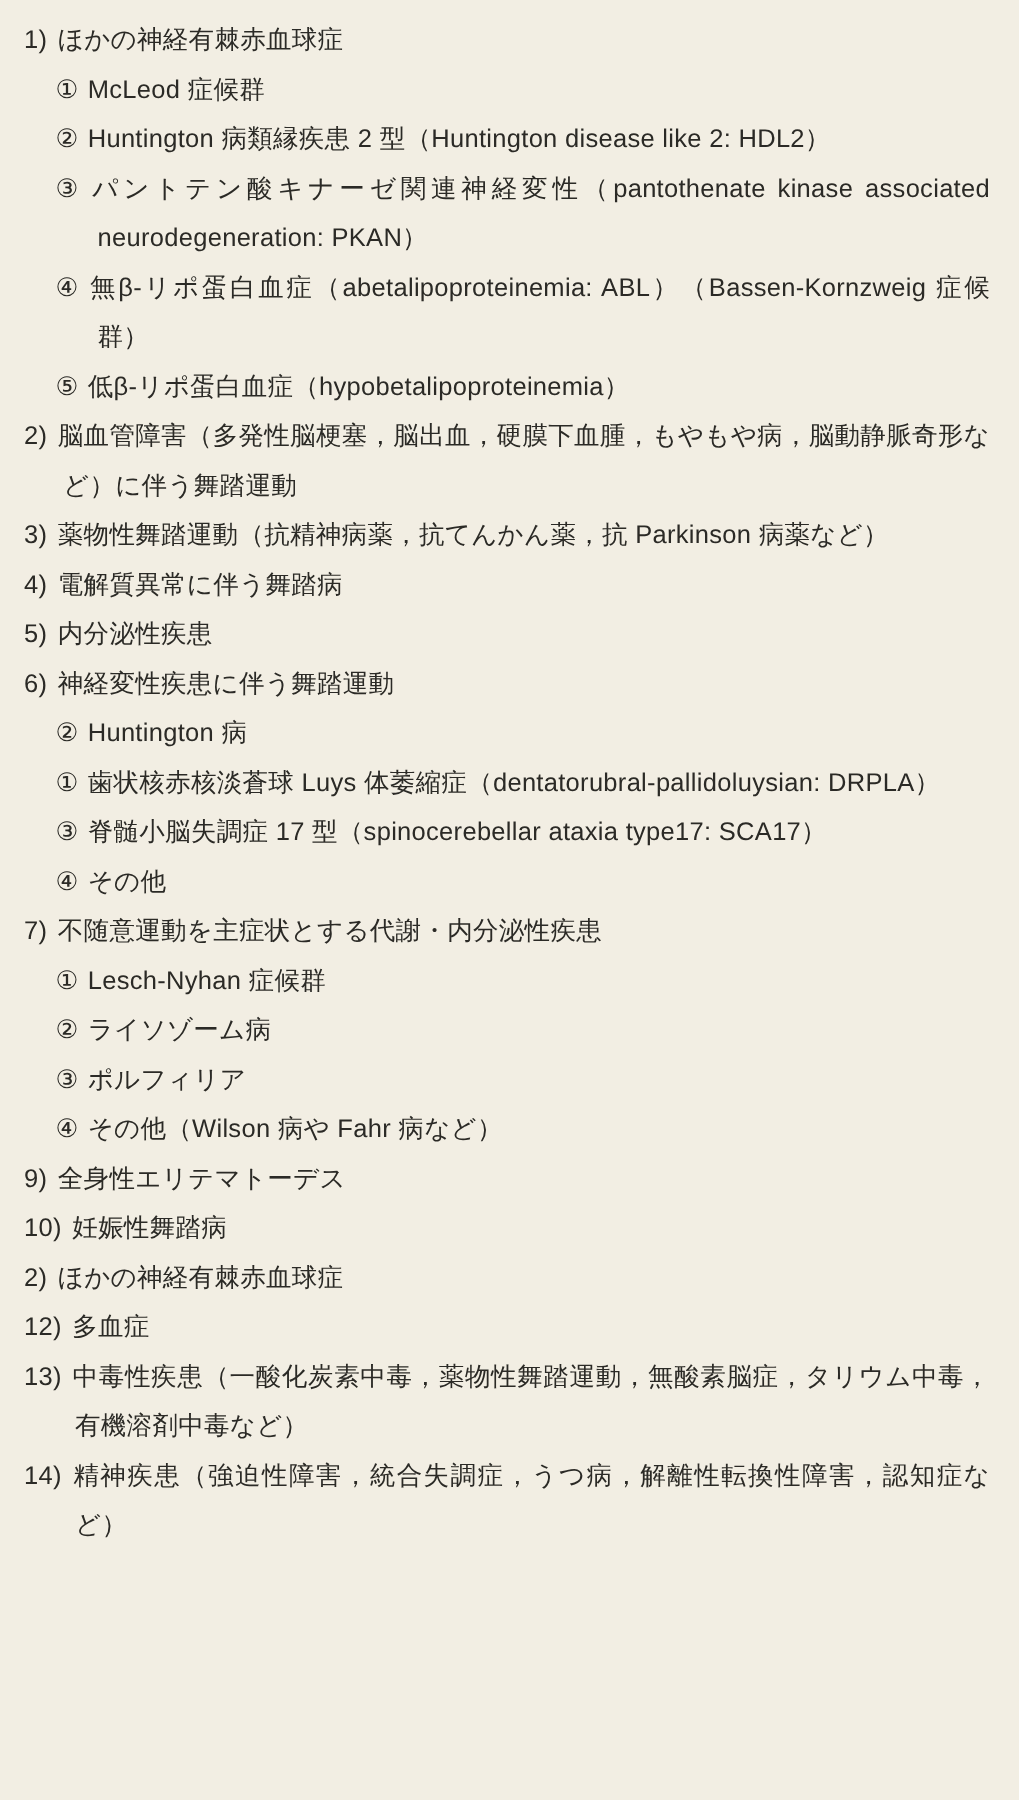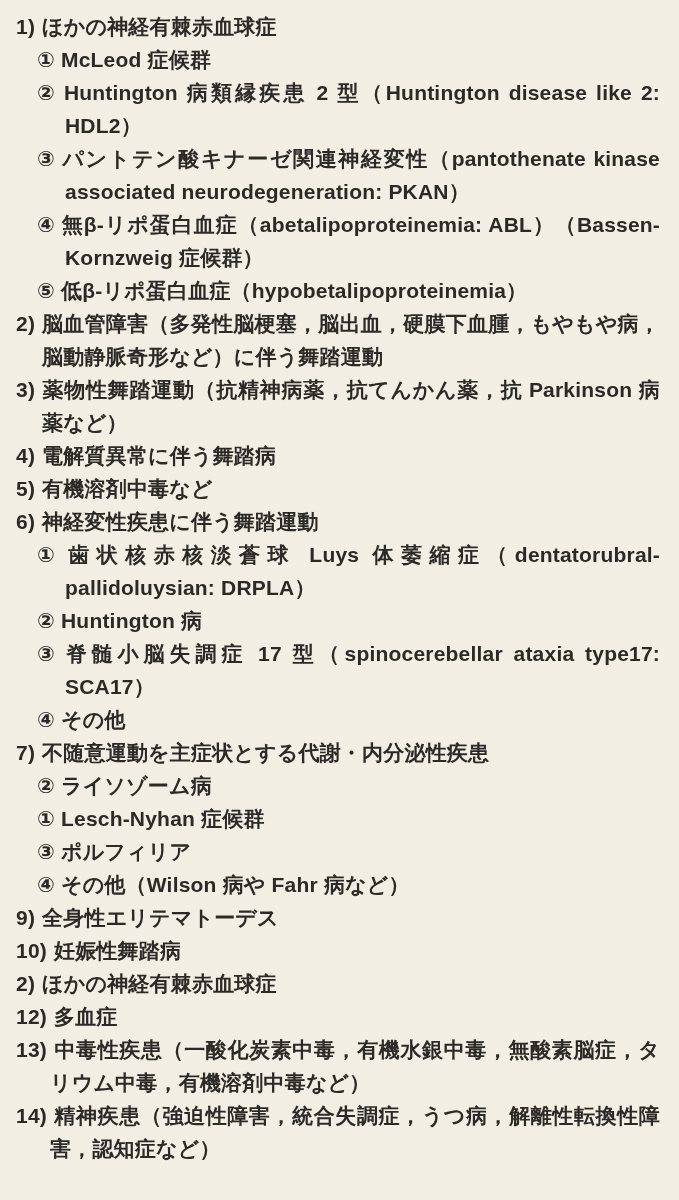--- a/index.html
+++ b/index.html
@@ -18,25 +18,24 @@
     box-sizing: border-box;
     width: 679px;
     height: 1200px;
     padding: 10px 19px 6px 16px;
     overflow: hidden;
   }
   .list {
     width: 100%;
   }
   .item {
-    font-size: 21px;
+    font-size: 17px;
     line-height: 33px;
     text-align: justify;
     letter-spacing: 0.2px;
-    font-weight: bold;
   }
   
   .item.d1 {
     padding-left: 26px;
     text-indent: -26px;
   }
   
   .item.d2 {
     padding-left: 34px;
     text-indent: -34px;
@@ -64,31 +63,31 @@
   <div class="list">
       <div class="item d1"><span class="marker">1)</span><span class="text">ほかの神経有棘赤血球症</span></div>
       <div class="item sub"><span class="marker">①</span><span class="text">McLeod 症候群</span></div>
       <div class="item sub"><span class="marker">②</span><span class="text">Huntington 病類縁疾患 2 型（Huntington disease like 2: HDL2）</span></div>
       <div class="item sub"><span class="marker">③</span><span class="text">パントテン酸キナーゼ関連神経変性（pantothenate kinase asso­ciated neurodegeneration: PKAN）</span></div>
       <div class="item sub"><span class="marker">④</span><span class="text">無β-リポ蛋白血症（abetalipoproteinemia: ABL）（Bassen-Kornzweig 症候群）</span></div>
       <div class="item sub"><span class="marker">⑤</span><span class="text">低β-リポ蛋白血症（hypobetalipoproteinemia）</span></div>
       <div class="item d1"><span class="marker">2)</span><span class="text">脳血管障害（多発性脳梗塞，脳出血，硬膜下血腫，もやもや病，脳動静脈奇形など）に伴う舞踏運動</span></div>
       <div class="item d1"><span class="marker">3)</span><span class="text">薬物性舞踏運動（抗精神病薬，抗てんかん薬，抗 Parkinson 病薬など）</span></div>
       <div class="item d1"><span class="marker">4)</span><span class="text">電解質異常に伴う舞踏病</span></div>
-      <div class="item d1"><span class="marker">5)</span><span class="text">有機溶剤中毒など</span></div>
+      <div class="item d1"><span class="marker">5)</span><span class="text">内分泌性疾患</span></div>
       <div class="item d1"><span class="marker">6)</span><span class="text">神経変性疾患に伴う舞踏運動</span></div>
+      <div class="item sub"><span class="marker">②</span><span class="text">Huntington 病</span></div>
       <div class="item sub"><span class="marker">①</span><span class="text">歯状核赤核淡蒼球 Luys 体萎縮症（dentatorubral-pallidoluysian: DRPLA）</span></div>
-      <div class="item sub"><span class="marker">②</span><span class="text">Huntington 病</span></div>
       <div class="item sub"><span class="marker">③</span><span class="text">脊髄小脳失調症 17 型（spinocerebellar ataxia type17: SCA17）</span></div>
       <div class="item sub"><span class="marker">④</span><span class="text">その他</span></div>
       <div class="item d1"><span class="marker">7)</span><span class="text">不随意運動を主症状とする代謝・内分泌性疾患</span></div>
+      <div class="item sub"><span class="marker">①</span><span class="text">Lesch-Nyhan 症候群</span></div>
       <div class="item sub"><span class="marker">②</span><span class="text">ライソゾーム病</span></div>
-      <div class="item sub"><span class="marker">①</span><span class="text">Lesch-Nyhan 症候群</span></div>
       <div class="item sub"><span class="marker">③</span><span class="text">ポルフィリア</span></div>
       <div class="item sub"><span class="marker">④</span><span class="text">その他（Wilson 病や Fahr 病など）</span></div>
       <div class="item d1"><span class="marker">9)</span><span class="text">全身性エリテマトーデス</span></div>
       <div class="item d2"><span class="marker">10)</span><span class="text">妊娠性舞踏病</span></div>
       <div class="item d2"><span class="marker">2)</span><span class="text">ほかの神経有棘赤血球症</span></div>
       <div class="item d2"><span class="marker">12)</span><span class="text">多血症</span></div>
-      <div class="item d2"><span class="marker">13)</span><span class="text">中毒性疾患（一酸化炭素中毒，有機水銀中毒，無酸素脳症，タリウム中毒，有機溶剤中毒など）</span></div>
+      <div class="item d2"><span class="marker">13)</span><span class="text">中毒性疾患（一酸化炭素中毒，薬物性舞踏運動，無酸素脳症，タリウム中毒，有機溶剤中毒など）</span></div>
       <div class="item d2"><span class="marker">14)</span><span class="text">精神疾患（強迫性障害，統合失調症，うつ病，解離性転換性障害，認知症など）</span></div>
     </div>
 </div>
 
 </body></html>

